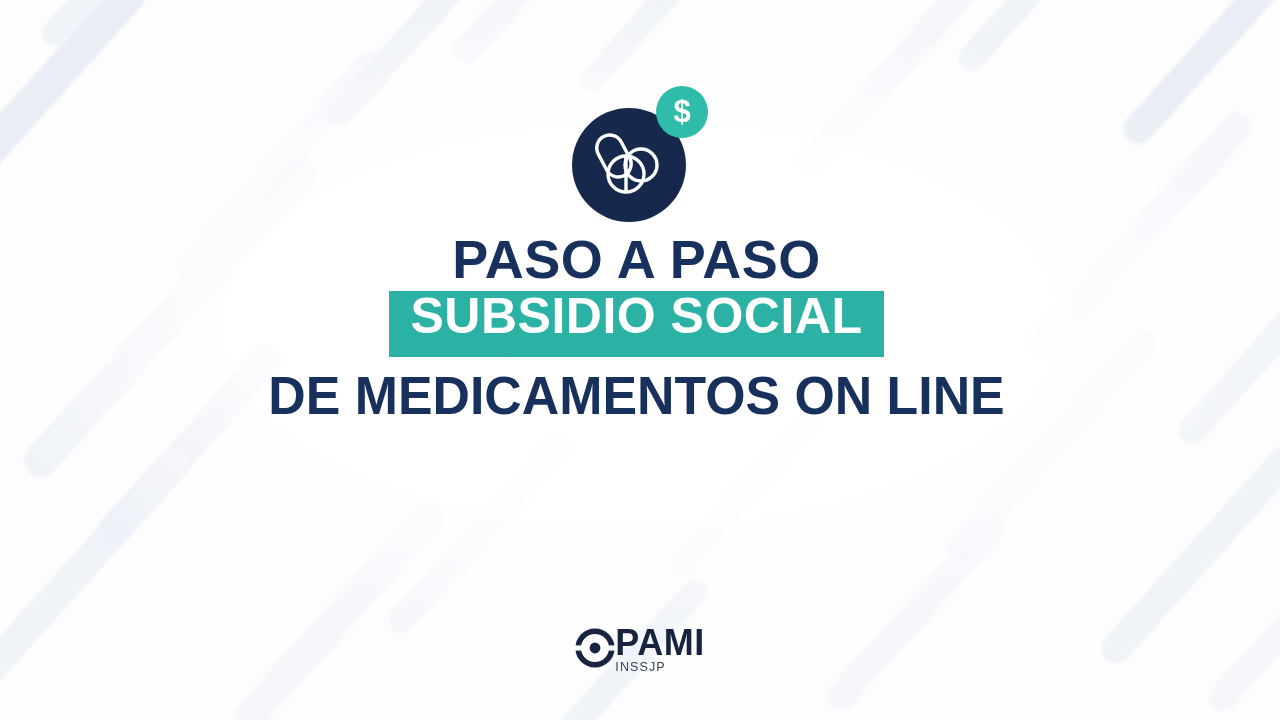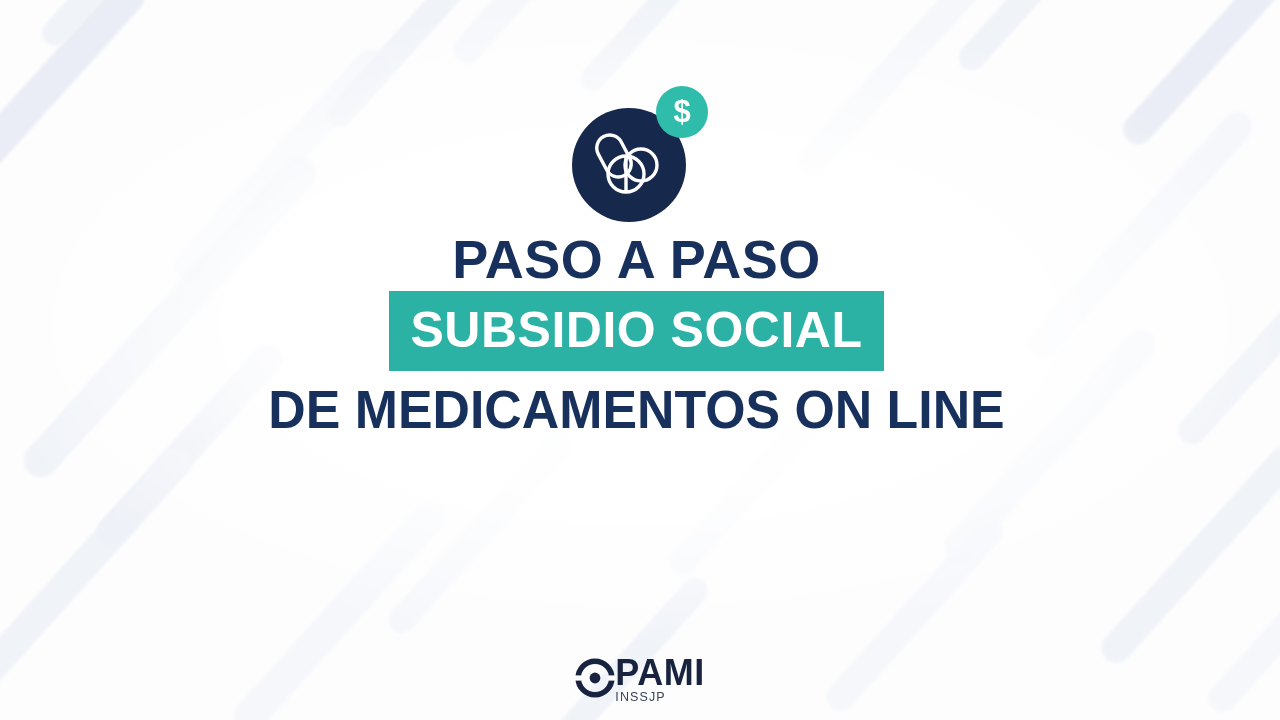--- a/index.html
+++ b/index.html
@@ -128,21 +128,21 @@
     justify-content: center;
   }
   .line-subsidio {
     display: inline-block;
     background: #2bb2a4;
     color: #ffffff;
     font-size: 50px;
     font-weight: bold;
     letter-spacing: .5px;
     line-height: 1;
-    padding: 14px 22px 16px 22px;
+    padding: 0 22px 16px 22px;
   }
   .line-medicamentos {
     margin-top: 11px;
     font-size: 54px;
     font-weight: bold;
     letter-spacing: 0px;
     line-height: 1.02;
     color: #17305c;
     transform: scaleX(.96);
   }
@@ -153,21 +153,20 @@
     left: 0;
     right: 0;
     top: 626px;
     display: flex;
     justify-content: center;
     align-items: flex-start;
   }
   .logo-lockup {
     display: flex;
     align-items: flex-start;
-    margin-top: 30px;
   }
   .logo-mark { width: 40px; height: 40px; display: block; margin-top: 2px; }
   .logo-text { position: relative; }
   .logo-word {
     font-size: 36px;
     font-weight: bold;
     letter-spacing: .5px;
     line-height: .92;
     color: #18243f;
   }

